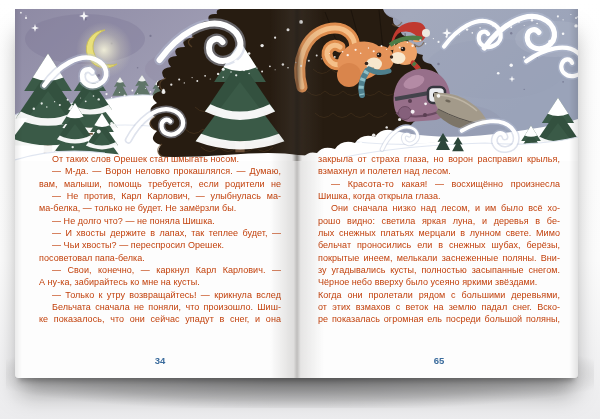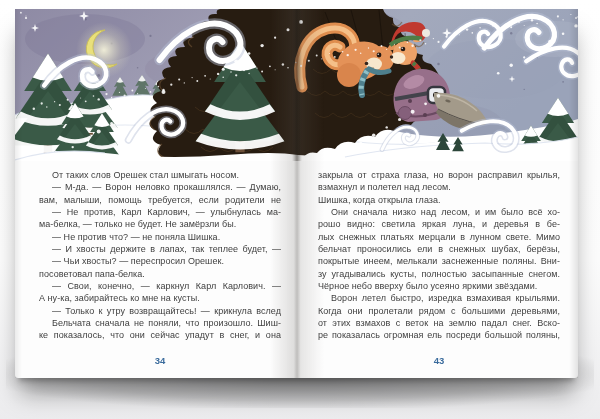--- a/index.html
+++ b/index.html
@@ -12,21 +12,21 @@
   .book{position:absolute;left:15px;top:9px;width:563px;height:369px;background:#fdfdfd;
         border-radius:3px;
         box-shadow:0 7px 5px -4px rgba(0,0,0,.25), 0 20px 22px -4px rgba(0,0,0,.35);}
   .book .edgeR{position:absolute;right:0;top:0;bottom:0;width:9px;
         background:linear-gradient(to left,rgba(0,0,0,.10),rgba(0,0,0,0));}
   .book .edgeL{position:absolute;left:0;top:0;bottom:0;width:7px;
         background:linear-gradient(to right,rgba(0,0,0,.07),rgba(0,0,0,0));}
   .illus{position:absolute;left:0;top:0;display:block;}
   .gutter{position:absolute;left:255px;top:0;width:54px;height:369px;pointer-events:none;
         background:linear-gradient(to right,rgba(0,0,0,0) 0%,rgba(100,96,92,.20) 44%,rgba(62,58,54,.32) 50%,rgba(110,106,102,.16) 57%,rgba(0,0,0,0) 100%);}
-  .textblock{position:absolute;top:160px;width:242px;color:#404040;}
+  .textblock{position:absolute;top:144px;width:242px;color:#c2410c;}
   .textblock.left{left:24px;}
   .textblock.right{left:303px;}
   .line{font-size:9px;line-height:12.35px;height:12.35px;letter-spacing:.05px;
         white-space:nowrap;overflow:hidden;
         text-align:justify;text-align-last:justify;}
   .line.last{text-align-last:left;}
   .line.ind{text-indent:13px;}
   .pagenum{position:absolute;top:346px;width:242px;text-align:center;
         font-size:9.5px;color:#3a6b9c;font-weight:bold;}
   .pagenum.left{left:24px;}
@@ -397,47 +397,47 @@
 
       <rect x="277" y="0" width="10" height="152" fill="url(#seam)"></rect>
     </svg>
 
     <div class="textblock left">
         <div class="line ind last">От таких слов Орешек стал шмыгать носом.</div>
         <div class="line ind">— М-да. — Ворон неловко прокашлялся. — Думаю,</div>
         <div class="line">вам, малыши, помощь требуется, если родители не</div>
         <div class="line ind">— Не против, Карл Карлович, — улыбнулась ма-</div>
         <div class="line last">ма-белка, — только не будет. Не замёрзли бы.</div>
-        <div class="line ind last">— Не против что? — не поняла Шишка.</div>
+        <div class="line ind last">— Не долго что? — не поняла Шишка.</div>
         <div class="line ind">— И хвосты держите в лапах, так теплее будет, —</div>
         <div class="line ind last">— Чьи хвосты? — переспросил Орешек.</div>
         <div class="line last">посоветовал папа-белка.</div>
         <div class="line ind">— Свои, конечно, — каркнул Карл Карлович. —</div>
         <div class="line last">А ну-ка, забирайтесь ко мне на кусты.</div>
         <div class="line ind">— Только к утру возвращайтесь! — крикнула вслед</div>
         <div class="line ind">Бельчата сначала не поняли, что произошло. Шиш-</div>
         <div class="line">ке показалось, что они сейчас упадут в снег, и она</div>
       </div>
     <div class="textblock right">
         <div class="line">закрыла от страха глаза, но ворон расправил крылья,</div>
         <div class="line last">взмахнул и полетел над лесом.</div>
+        <div class="line ind">— Красота-то какая! — восхищённо произнесла</div>
         <div class="line last">Шишка, когда открыла глаза.</div>
         <div class="line ind">Они сначала низко над лесом, и им было всё хо-</div>
         <div class="line">рошо видно: светила яркая луна, и деревья в бе-</div>
         <div class="line">лых снежных платьях мерцали в лунном свете. Мимо</div>
         <div class="line">бельчат проносились ели в снежных шубах, берёзы,</div>
         <div class="line">покрытые инеем, мелькали заснеженные поляны. Вни-</div>
         <div class="line">зу угадывались кусты, полностью засыпанные снегом.</div>
         <div class="line last">Чёрное небо вверху было усеяно яркими звёздами.</div>
-        <div class="line ind">Ворон летел быстро, изредка взмахивая крыльями.</div>
         <div class="line">Когда они пролетали рядом с большими деревьями,</div>
         <div class="line">от этих взмахов с веток на землю падал снег. Вско-</div>
         <div class="line">ре показалась огромная ель посреди большой поляны,</div>
       </div>
 
     <div class="pagenum left">34</div>
-    <div class="pagenum right">43</div>
+    <div class="pagenum right">65</div>
 
     <div class="gutter"></div>
     <div class="edgeL"></div>
     <div class="edgeR"></div>
   </div>
 </div>
 
 </body></html>

